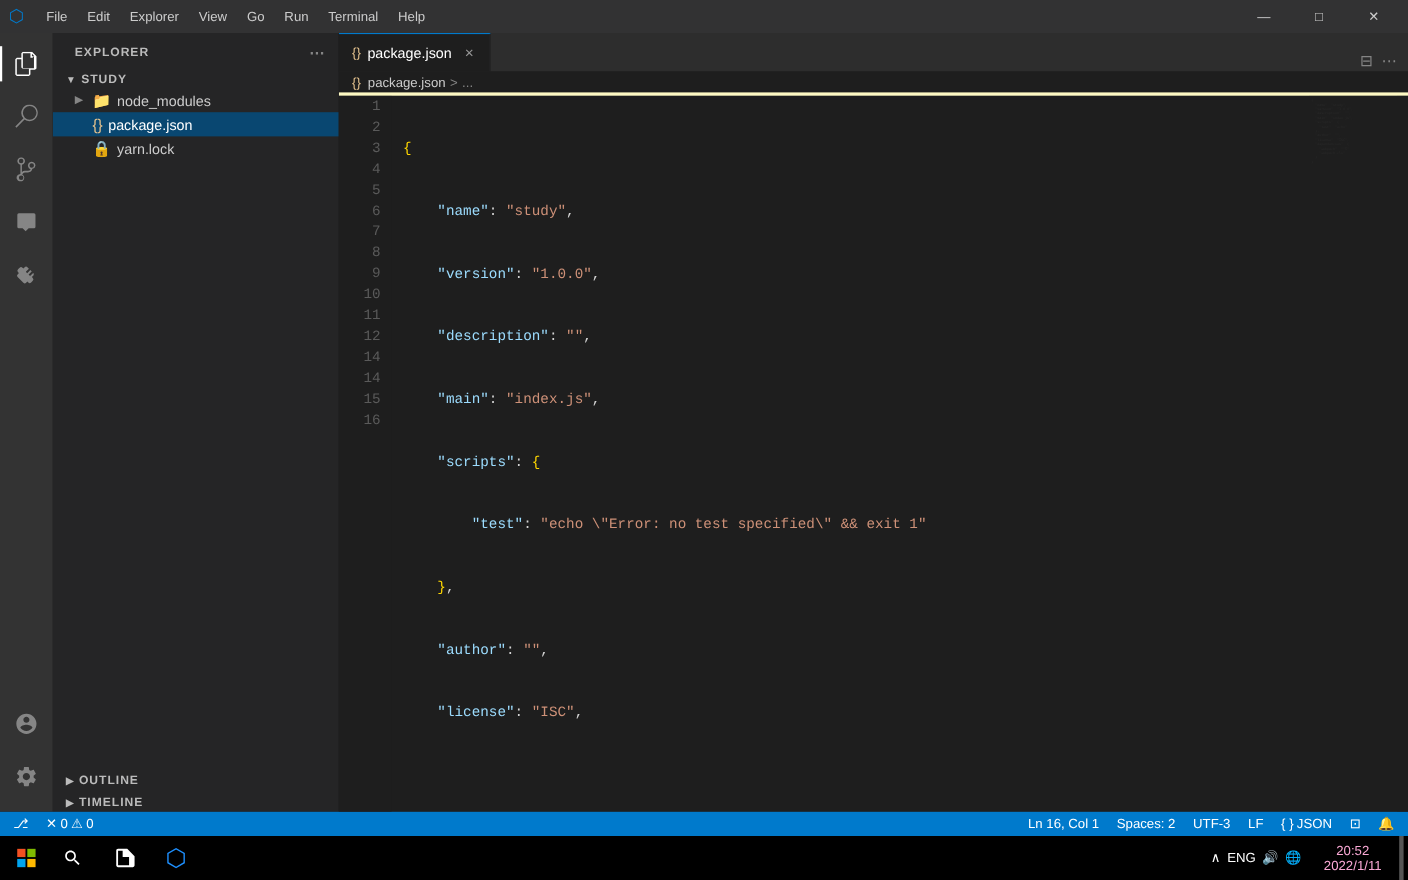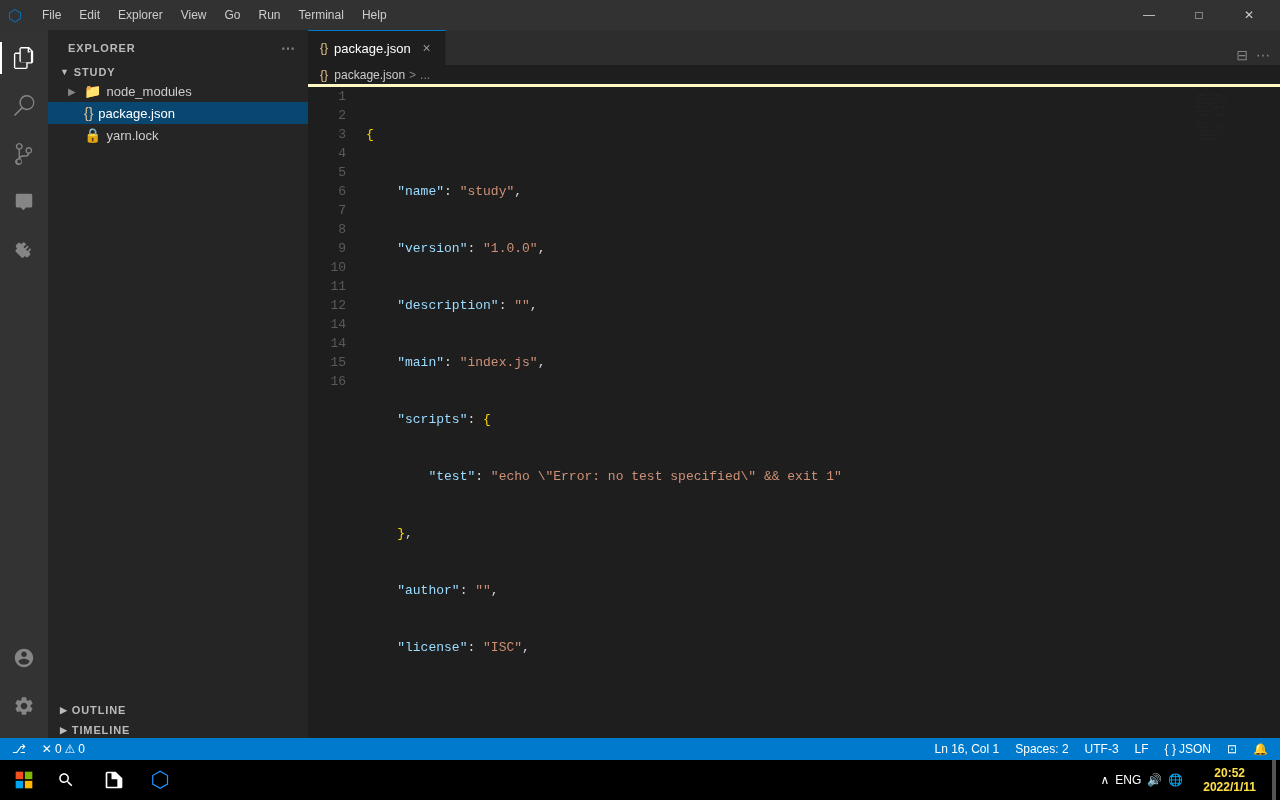--- a/index.html
+++ b/index.html
@@ -232,21 +232,21 @@
       align-items: center;
       padding: 0 4px;
       flex-shrink: 0;
     }
     .taskbar-start { width: 40px; height: 40px; display: flex; align-items: center; justify-content: center; color: #ffffff; font-size: 20px; cursor: pointer; }
     .taskbar-search { width: 44px; height: 40px; display: flex; align-items: center; justify-content: center; color: #ffffff; cursor: pointer; }
     .taskbar-icons { display: flex; align-items: center; gap: 2px; margin-left: 4px; }
     .taskbar-icon { width: 44px; height: 40px; display: flex; align-items: center; justify-content: center; cursor: pointer; }
     .taskbar-right { margin-left: auto; display: flex; align-items: center; gap: 4px; }
     .taskbar-sys { display: flex; align-items: center; gap: 6px; color: #ffffff; font-size: 12px; padding: 0 8px; }
-    .taskbar-time { text-align: center; color: #fde047; font-size: 12px; cursor: pointer; padding: 0 8px; font-weight: bold; }
+    .taskbar-time { text-align: center; color: #f9a8d4; font-size: 12px; cursor: pointer; padding: 0 8px; }
   </style>
 </head>
 <body>
 
 <div class="title-bar">
   <div class="title-bar-left">
     <span class="vscode-logo">⬡</span>
     <div class="title-bar-menu">
       <span class="menu-item">File</span>
       <span class="menu-item">Edit</span>

